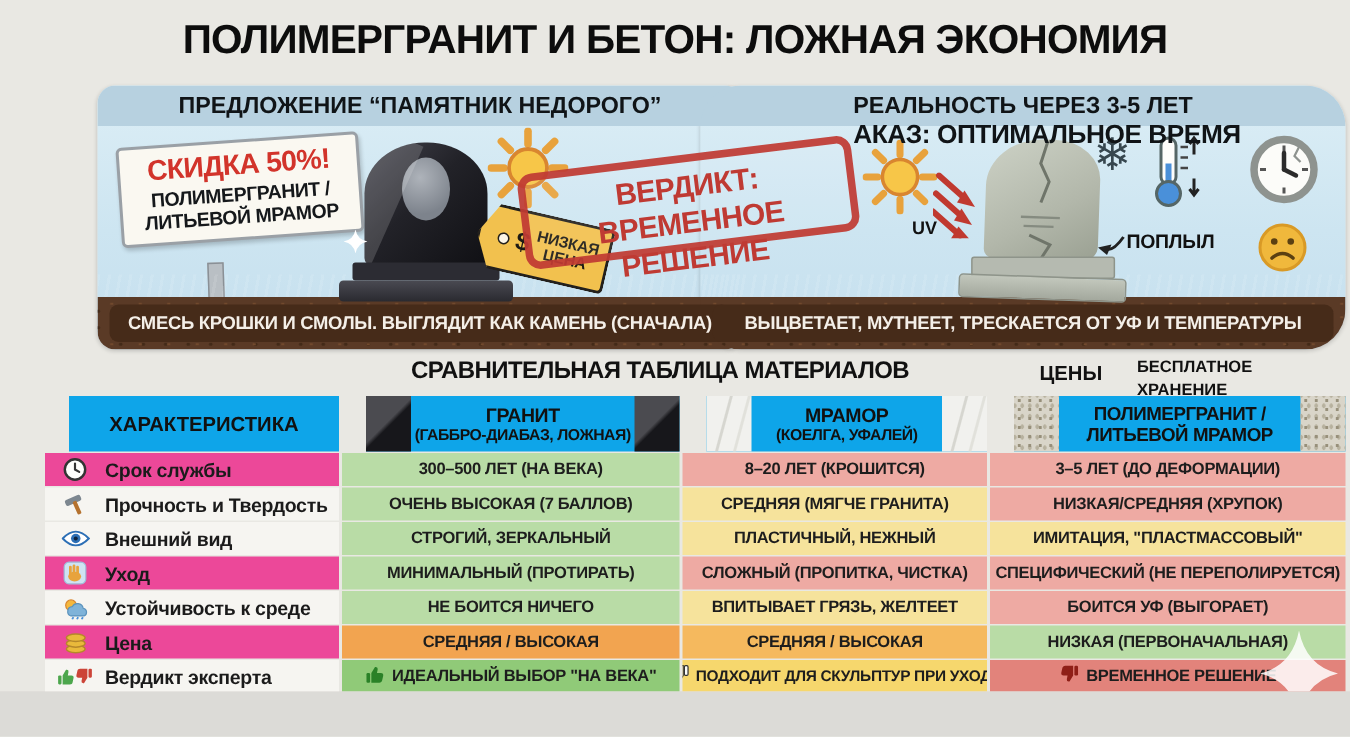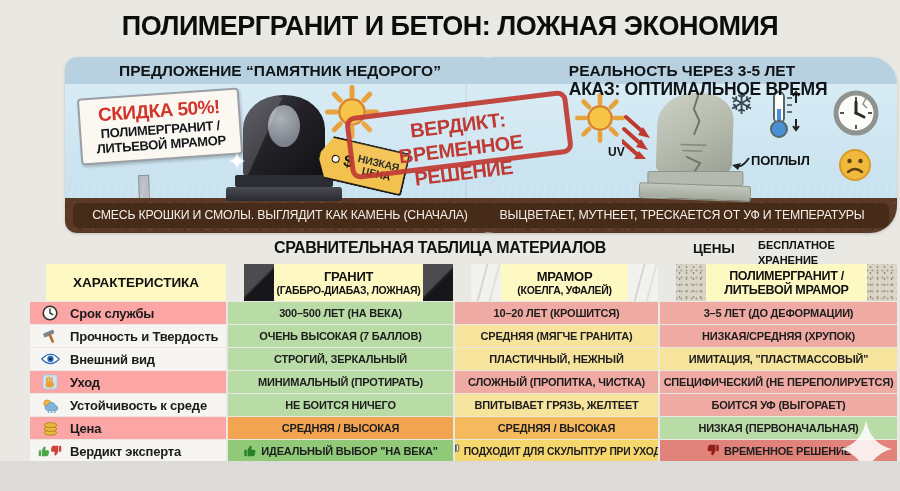--- a/index.html
+++ b/index.html
@@ -22,21 +22,21 @@
   .p-head2{position:absolute;left:0;top:22px;width:100%;text-align:center;
            font-weight:800;font-size:17.5px;color:#101417;z-index:3;letter-spacing:-.3px;padding-left:16px;}
 
   .grass{position:absolute;left:0;right:0;bottom:33px;height:17px;z-index:1;
          background:linear-gradient(180deg,#8cc46a,#6aa94c 70%,#5f9e45);
          background-image:repeating-linear-gradient(100deg,rgba(255,255,255,.10) 0 2px,rgba(0,0,0,0) 2px 7px);}
   .dirt{position:absolute;left:0;right:0;bottom:0;height:35px;z-index:1;background:#5a3a26;
         background-image:radial-gradient(#71492d 1.3px,rgba(0,0,0,0) 1.5px),radial-gradient(#432a18 1.2px,rgba(0,0,0,0) 1.4px);
         background-size:19px 9px,15px 11px;background-position:0 0,8px 4px;}
   .caption{position:absolute;left:8px;right:8px;bottom:5px;height:25px;z-index:4;
-           background:#462b19;border-radius:6px;color:#f4efe8;font-weight:400;
+           background:#462b19;border-radius:6px;color:#f4efe8;font-weight:700;
            font-size:12.3px;line-height:25px;text-align:center;letter-spacing:-.2px;}
 
   
   .sign{position:absolute;left:14px;top:36px;width:150px;z-index:2;background:#faf8f1;
         border:2px solid #9aa0a6;border-radius:4px;transform:rotate(-4deg);
         padding:5px 4px 6px 4px;text-align:center;box-shadow:1px 2px 3px rgba(0,0,0,.2);}
   .sign-l1{color:#d2342b;font-weight:800;font-size:19px;letter-spacing:-.5px;}
   .sign-l2,.sign-l3{color:#15181b;font-weight:800;font-size:13px;letter-spacing:-.3px;}
   .sign-post{position:absolute;left:74px;top:118px;width:9px;height:50px;z-index:1;
              background:#b9bfc4;border:1px solid #8a9096;transform:rotate(-2deg);}
@@ -89,36 +89,36 @@
              font-size:16px;font-weight:800;letter-spacing:-.4px;}
   .nav-prices{position:absolute;left:693px;top:241px;font-size:13.5px;font-weight:800;cursor:pointer;}
   .nav-storage{position:absolute;left:758px;top:238px;width:108px;text-align:left;
                font-size:11px;font-weight:800;line-height:15px;cursor:pointer;}
 
   .tbl{position:absolute;left:30px;top:264px;width:867px;}
   .tr{display:grid;grid-template-columns:198px 227px 205px 237px;column-gap:0;}
   .tr > *{margin-right:2px;margin-bottom:1px;}
   .tr > *:last-child{margin-right:0;}
 
-  .hc{height:37px;background:#fef9c3;display:flex;align-items:center;margin-left:16px;}
+  .hc{height:37px;background:#0ea5e9;display:flex;align-items:center;margin-left:16px;}
   .hc-char{justify-content:center;font-weight:800;font-size:13.5px;}
   .sw{width:30px;height:37px;flex:0 0 30px;}
   .sw-granite{background:linear-gradient(135deg,#4b4b50 0 47%,#17171b 53% 100%);}
   .sw-marble{background:#f1f1ee;background-image:linear-gradient(105deg,rgba(0,0,0,0) 0 38%,#d6d6d0 40% 43%,rgba(0,0,0,0) 45% 68%,#e1e1db 70% 73%,rgba(0,0,0,0) 75%);}
   .sw-poly{background:#d9d5c9;background-image:radial-gradient(#978f7a 1px,rgba(0,0,0,0) 1.2px),radial-gradient(#b7b19e 1px,rgba(0,0,0,0) 1.2px);background-size:7px 6px,5px 7px;background-position:0 0,3px 3px;}
   .hc-mid{flex:1;text-align:center;}
   .mat-name{font-weight:800;font-size:13px;line-height:14px;letter-spacing:-.3px;}
   .mat-sub{font-weight:700;font-size:10.5px;line-height:12px;letter-spacing:-.3px;}
   .hc-poly .mat-name,.hc-poly .mat-sub{font-size:12.5px;font-weight:800;line-height:14px;}
 
   .tc{height:22px;display:flex;align-items:center;}
   .lab{padding-left:8px;gap:8px;}
   .lab .ric{width:24px;display:flex;justify-content:center;flex:0 0 24px;}
   .ltx{font-weight:600;font-size:13px;letter-spacing:-.2px;color:#1b1b1b;}
-  .alt0{background:#fca5a5;text-align:right;}
+  .alt0{background:#ec4899;text-align:right;}
   .alt1{background:#f6f5f1;}
   .val{justify-content:center;font-weight:700;font-size:11px;letter-spacing:-.2px;
        color:#1d1d1d;white-space:nowrap;overflow:hidden;gap:4px;}
   .vsmall{font-size:10.3px;}
   .green{background:#b9dca6;}
   .yellow{background:#f6e39c;}
   .red{background:#eeaaa3;}
   .orange{background:#f2a450;}
   .orange2{background:#f5b95e;}
   .vgreen{background:#90ca78;}
@@ -321,21 +321,21 @@
       <div class="tc lab alt0">
         <span class="ric">
           <svg width="16" height="16" viewBox="0 0 20 20">
               <circle cx="10" cy="10" r="8.5" fill="#fdfdfb" stroke="#333" stroke-width="2"></circle>
               <path d="M10 5 V10 L13.5 12" fill="none" stroke="#333" stroke-width="1.8" stroke-linecap="round"></path>
             </svg>
         </span>
         <span class="ltx">Срок службы</span>
       </div>
       <div class="tc val green">300–500 ЛЕТ (НА ВЕКА)</div>
-      <div class="tc val red">10–20 ЛЕТ (КРОШИТСЯ)</div>
+      <div class="tc val red">8–20 ЛЕТ (КРОШИТСЯ)</div>
       <div class="tc val red">3–5 ЛЕТ (ДО ДЕФОРМАЦИИ)</div>
     </div>
 
     <div class="tr">
       <div class="tc lab alt1">
         <span class="ric">
           <svg width="17" height="17" viewBox="0 0 20 20">
               <g transform="rotate(-24 10 10)">
                 <rect x="3" y="3.5" width="13" height="5" rx="1.6" fill="#7d8790"></rect>
                 <rect x="8.4" y="7" width="3.2" height="11" rx="1.2" fill="#b5722f"></rect>

